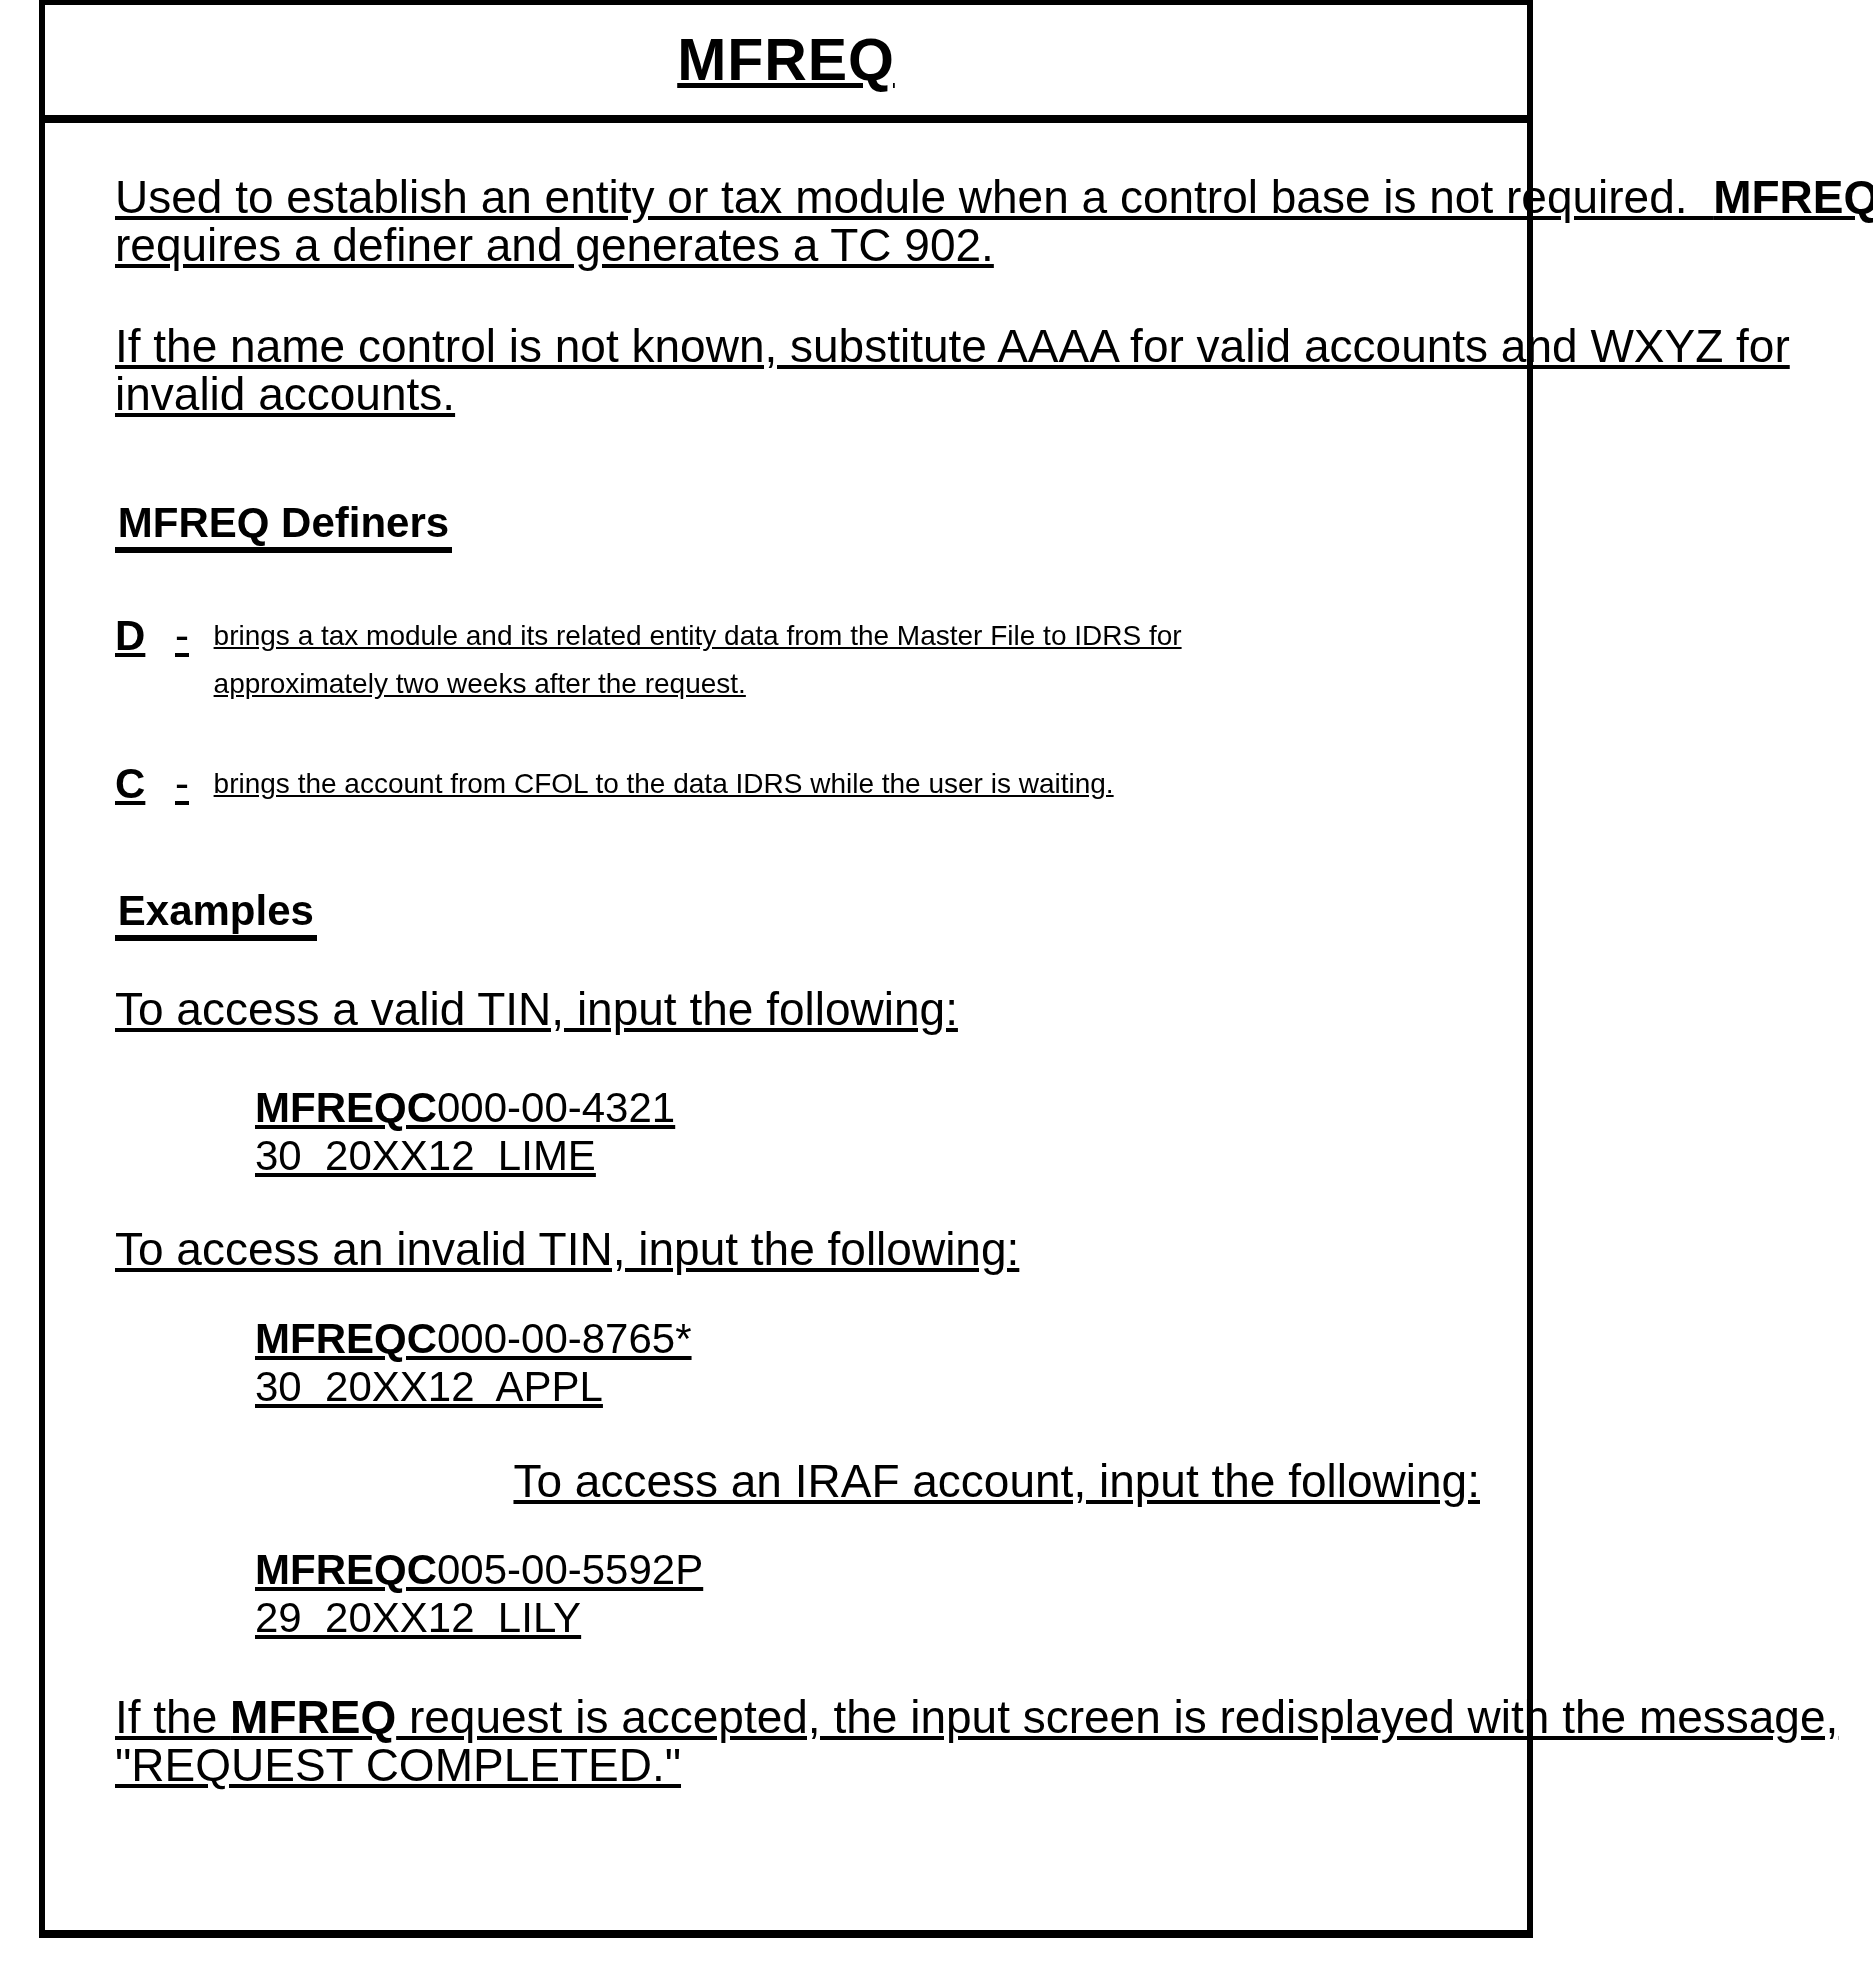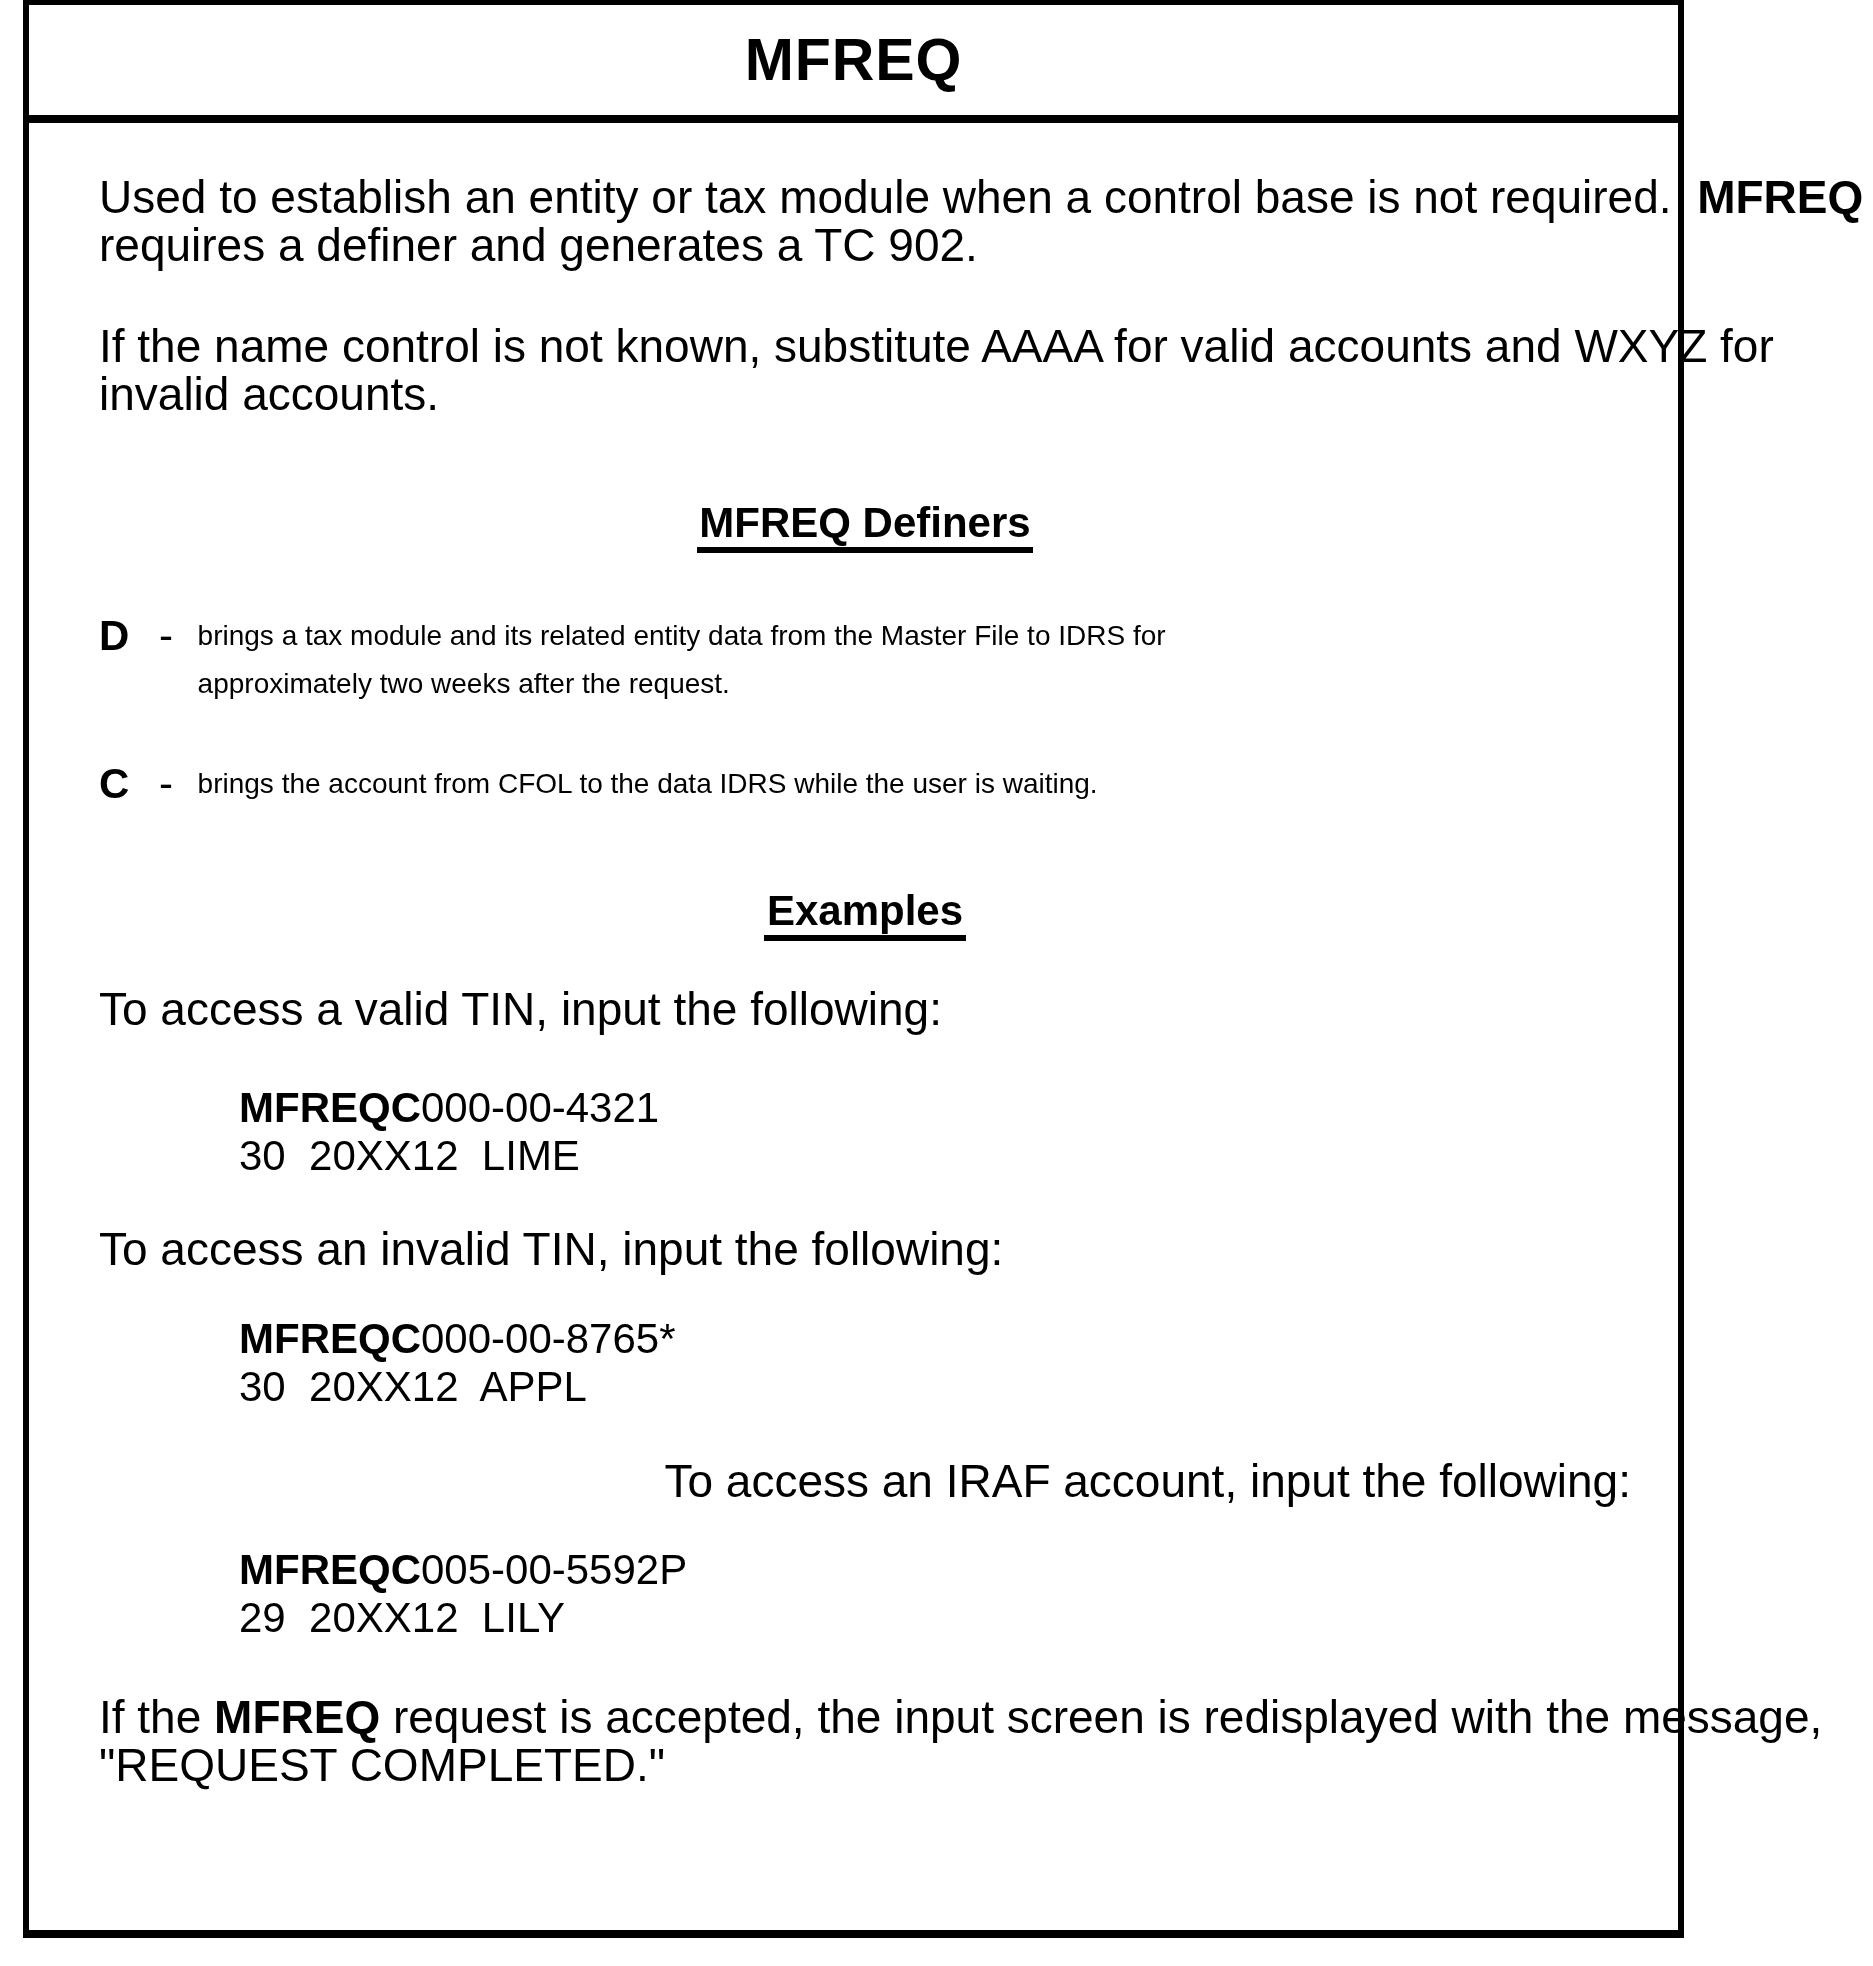--- a/index.html
+++ b/index.html
@@ -9,29 +9,30 @@
   }
   body {
     width: 1874px;
     height: 1967px;
     position: relative;
     font-family: "Liberation Sans", sans-serif;
     color: #000000;
   }
   .frame {
     position: absolute;
-    left: 23px;
+    left: 39px;
     top: 0;
-    width: 1661px;
+    width: 1494px;
     height: 1938px;
     box-sizing: border-box;
     border: 6.6px solid #000;
     border-top-width: 5.7px;
     border-bottom-width: 8.5px;
     background: #fff;
+    text-decoration: underline;
   }
   .titlebar {
     height: 118px;
     box-sizing: border-box;
     border-bottom: 8.5px solid #000;
     display: flex;
     align-items: center;
     justify-content: center;
   }
   .page-title {
@@ -57,21 +58,20 @@
   .mt-defc     { margin-top: 52px; }
   .mt-h2       { margin-top: 79px; }
   .mt-t1       { margin-top: 44px; }
   .mt-ex1      { margin-top: 51px; }
   .mt-t2       { margin-top: 45px; }
   .mt-ex2      { margin-top: 42px; }
   .mt-t3       { margin-top: 46px; text-align: right; }
   .mt-ex3      { margin-top: 41px; }
   .mt-closing  { margin-top: 51px; }
   .heading-row {
-    text-align: center;
     white-space: normal;
   }
   .heading {
     display: inline-block;
     font-size: 42px;
     line-height: 48px;
     font-weight: 700;
     border-bottom: 6.6px solid #000;
     padding: 0 2.8px 0 2.8px;
   }

